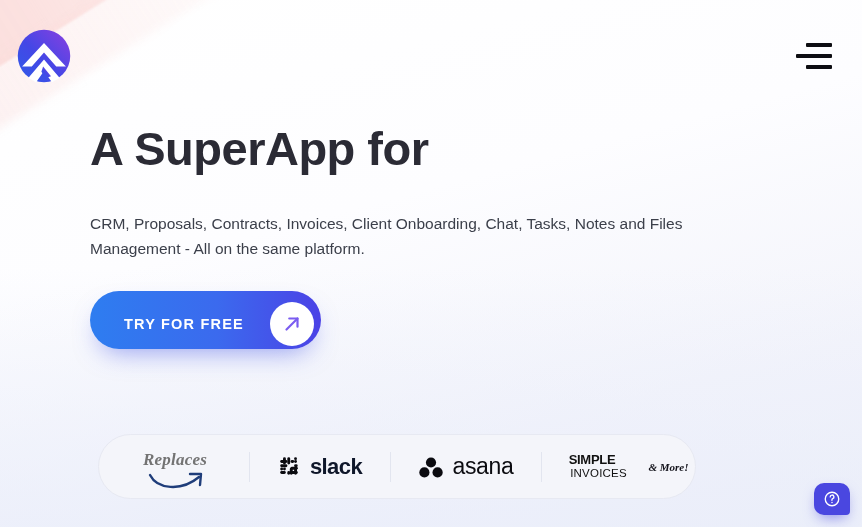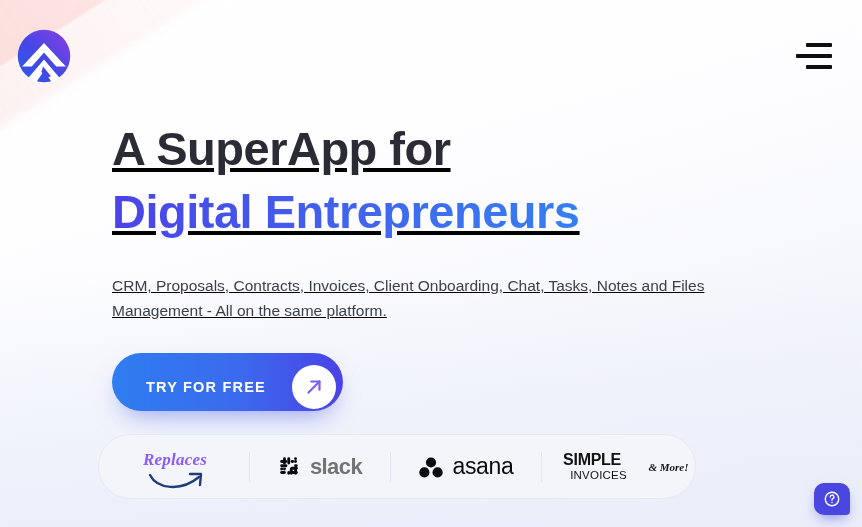--- a/index.html
+++ b/index.html
@@ -56,21 +56,21 @@
     width:44px;height:40px;display:flex;flex-direction:column;
     align-items:flex-end;justify-content:center;gap:7px;cursor:pointer;
     padding-right:4px;box-sizing:border-box;
   }
   .burger span{display:block;height:4px;background:#0d0d12;border-radius:1px;}
   .burger span:nth-child(1){width:26px;}
   .burger span:nth-child(2){width:36px;}
   .burger span:nth-child(3){width:26px;}
 
   
-  .hero{position:absolute;left:112px;top:118px;width:720px;z-index:4;text-decoration:underline;}
+  .hero{position:absolute;left:90px;top:118px;width:720px;z-index:4;}
   h1{margin:0;font-size:47px;line-height:1.33;font-weight:700;letter-spacing:-.5px;}
   .h1-line1{display:block;color:#2b2b35;}
   .h1-line2{
     display:block;
     background:linear-gradient(90deg,#4b43e8 0%,#3d6fef 45%,#2a9af2 100%);
     -webkit-background-clip:text;background-clip:text;
     -webkit-text-fill-color:transparent;color:transparent;
   }
   .sub{
     margin:30px 0 0 0;max-width:672px;
@@ -100,34 +100,34 @@
     width:598px;height:65px;border-radius:34px;
     background:rgba(244,245,250,.92);
     border:1px solid #e7e9f2;
     display:flex;align-items:center;
     z-index:4;
     box-sizing:border-box;
   }
   .rep-cell{display:flex;align-items:center;justify-content:center;height:100%;position:relative;}
   .rep-label{width:140px;flex:none;padding-left:10px;}
   .rep-word{
-    font-size:17px;font-style:italic;font-weight:700;color:#8b5cf6;
+    font-size:17px;font-style:italic;font-weight:700;color:#737373;
     font-family:"Liberation Serif", serif;letter-spacing:.2px;
     position:relative;top:-7px;left:-4px;
   }
   .rep-arrow{position:absolute;left:48px;top:34px;}
   .divider{width:1px;height:30px;background:#e2e5ef;flex:none;}
   .rep-slack{width:140px;flex:none;}
   .rep-asana{width:150px;flex:none;align-items:center;}
   .rep-simple{width:100px;flex:none;}
   .rep-more{flex:1;}
-  .brand-txt{font-size:22px;font-weight:700;color:#737373;letter-spacing:-.6px;margin-left:8px;}
+  .brand-txt{font-size:22px;font-weight:700;color:#0f172a;letter-spacing:-.6px;margin-left:8px;}
   .asana-txt{font-size:23px;font-weight:400;color:#0b0b10;letter-spacing:-.3px;margin-left:8px;}
   .simple-wrap{text-align:center;line-height:1;}
-  .simple-top{font-size:16px;font-weight:700;color:#111;letter-spacing:-.3px;display:block;}
+  .simple-top{font-size:13px;font-weight:700;color:#111;letter-spacing:-.3px;display:block;}
   .simple-bot{font-size:11.5px;font-weight:400;color:#111;letter-spacing:.2px;display:block;margin-top:2px;margin-left:13px;}
   .more-txt{font-size:11px;font-weight:700;font-style:italic;color:#12121a;font-family:"Liberation Serif", serif;}
 
   
   .help-fab{
     position:absolute;right:12px;bottom:12px;
     width:36px;height:32px;border-radius:10px 10px 4px 10px;
     background:#4a47e0;display:flex;align-items:center;justify-content:center;
     box-shadow:0 6px 14px -4px rgba(74,71,224,.6);cursor:pointer;z-index:9;
   }
@@ -162,21 +162,20 @@
     <div class="burger">
       <span></span>
       <span></span>
       <span></span>
     </div>
   </div>
 
   <div class="hero">
     <h1>
       <span class="h1-line1">A SuperApp for</span>
-      <span class="h1-line2">Digital Entrepreneurs</span>
     </h1>
 
     <p class="sub">CRM, Proposals, Contracts, Invoices, Client Onboarding, Chat, Tasks, Notes and Files Management - All on the same platform.</p>
 
     <button class="cta">
       <span class="cta-label">TRY FOR FREE</span>
       <span class="cta-circle">
         <svg width="22" height="22" viewBox="0 0 24 24" fill="none" stroke="#7a5cf0" stroke-width="2.4" stroke-linecap="round" stroke-linejoin="round">
           <line x1="6" y1="18" x2="18" y2="6"></line>
           <polyline points="9 6 18 6 18 15"></polyline>

